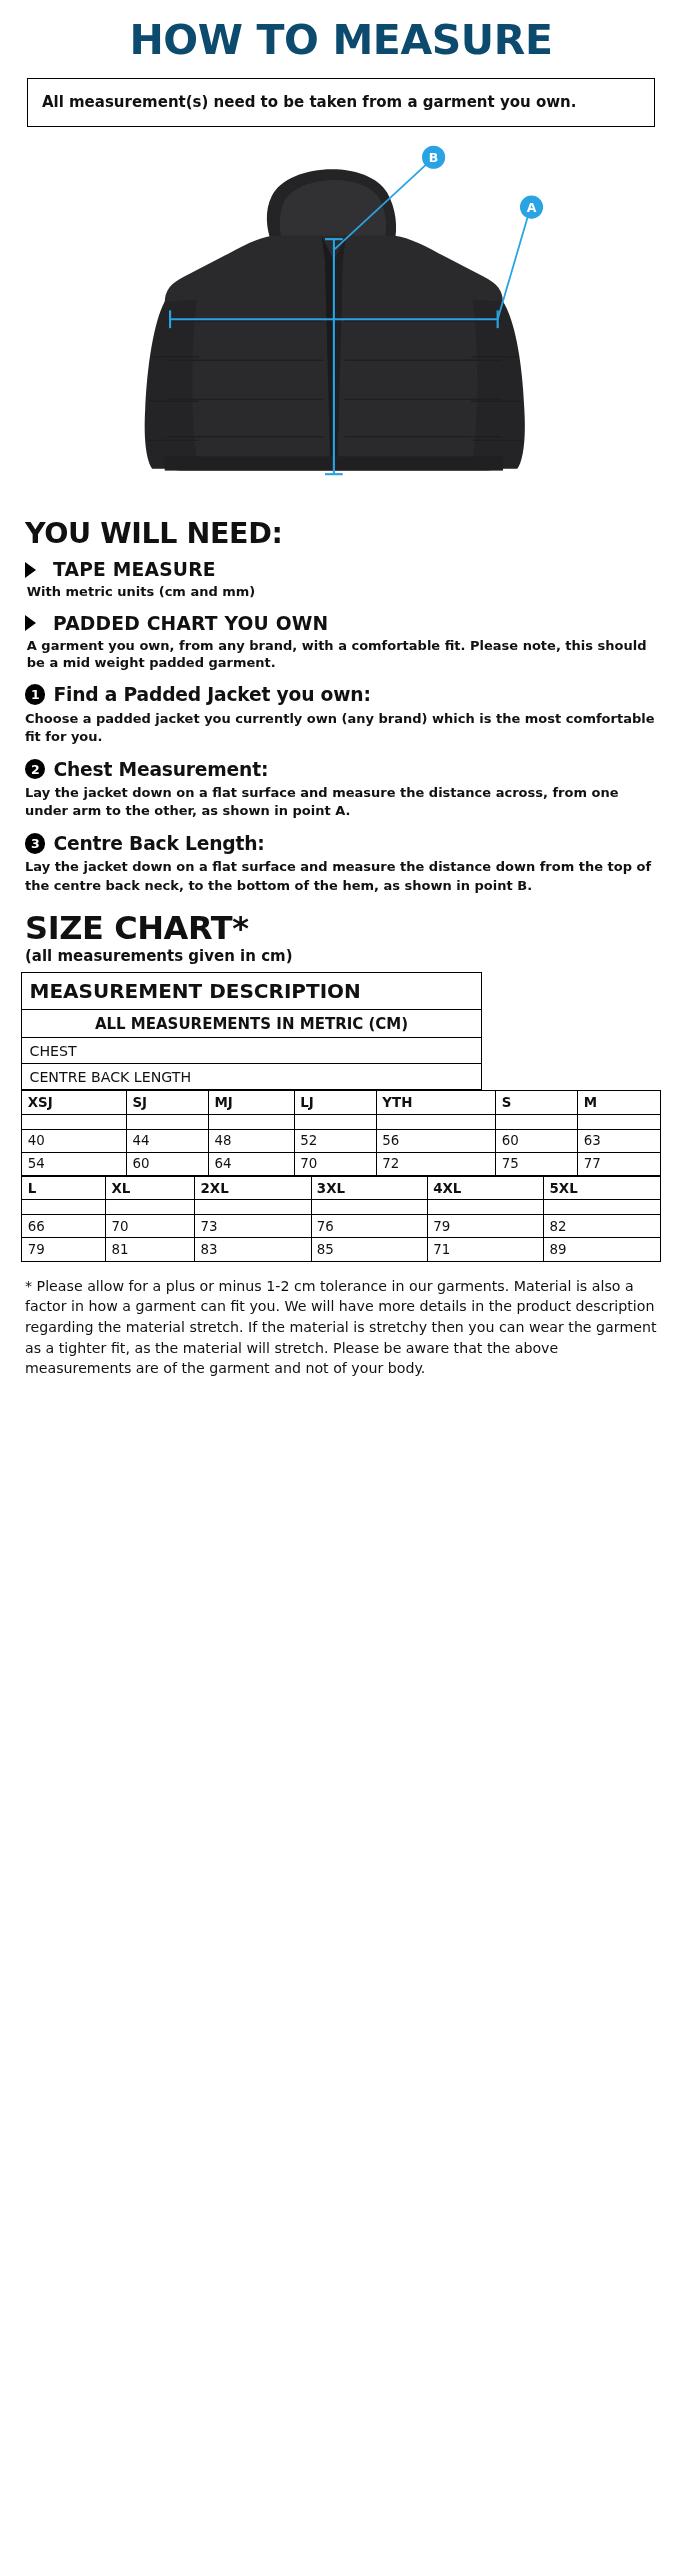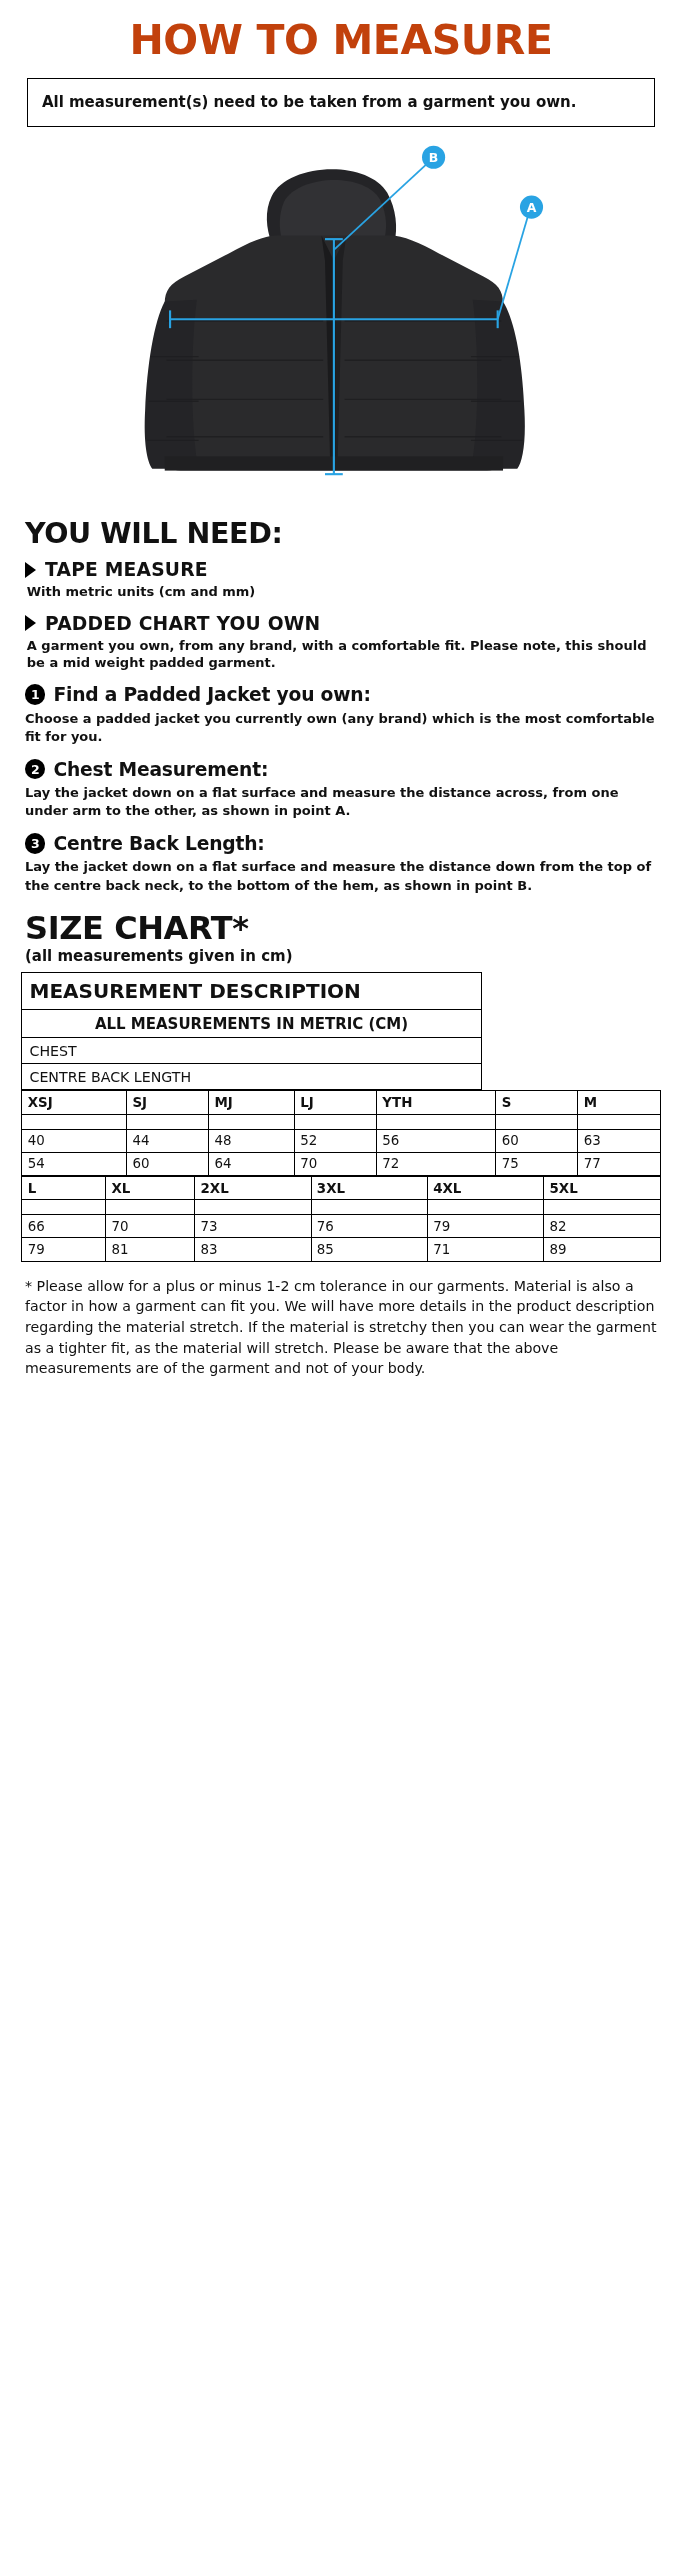--- a/index.html
+++ b/index.html
@@ -17,21 +17,21 @@
     padding: 0 21.4px;
   }
 
   
   .main-title {
     font-size: 41px;
     font-weight: bold;
     letter-spacing: -0.4px;
     text-align: center;
     margin: 16px 0 14.2px 0;
-    color: #c2410c;
+    color: #0c4a6e;
   }
 
   
   .note-box {
     border: 1.8px solid #000;
     margin: 0 5.3px 16px 5.3px;
     padding: 12.5px 14.2px 14.2px 14.2px;
   }
   .note-box .note-text {
     font-size: 15px;
@@ -52,21 +52,21 @@
   .section-title {
     font-size: 28.5px;
     font-weight: bold;
     letter-spacing: -0.4px;
     margin: 9px 0 9px 3.6px;
   }
   .need-item { margin: 0 0 3.6px 3.6px; }
   .need-head {
     display: flex;
     align-items: center;
-    gap: 9px;
+    gap: 17px;
     font-size: 18.7px;
     font-weight: bold;
     letter-spacing: 0.2px;
   }
   .tri {
     width: 0; height: 0;
     border-left: 11.6px solid #000;
     border-top: 8px solid transparent;
     border-bottom: 8px solid transparent;
     display: inline-block;

